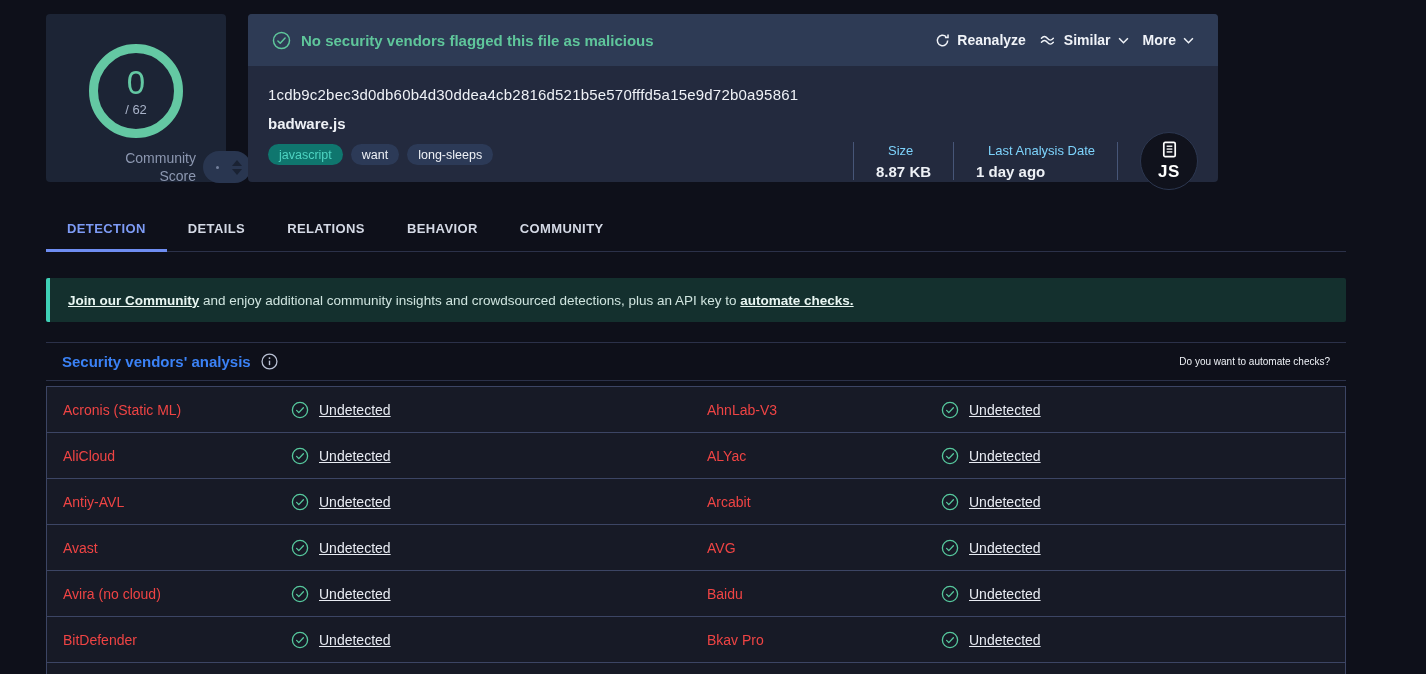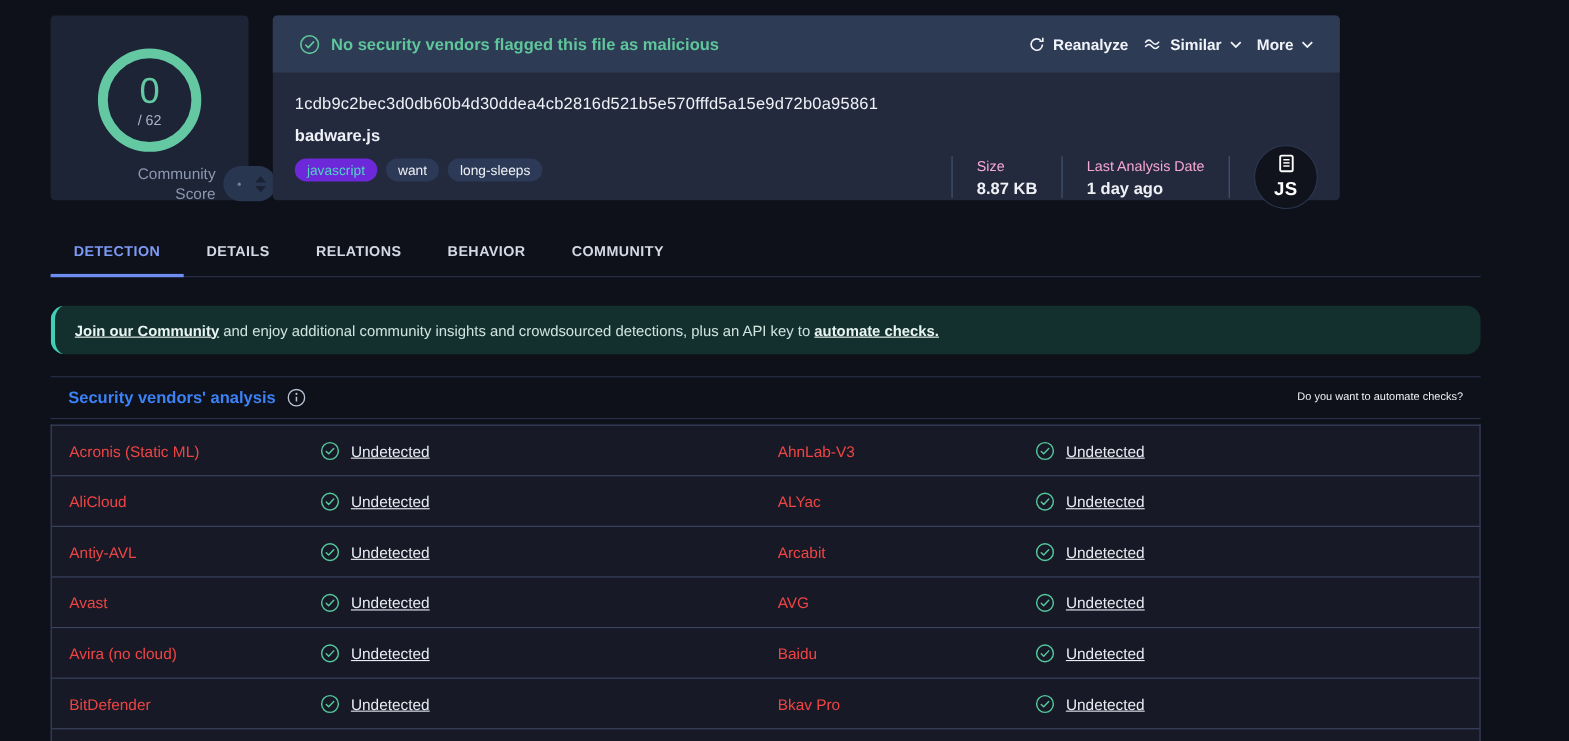--- a/index.html
+++ b/index.html
@@ -34,40 +34,40 @@
   }
   .verdict-left { display:flex; align-items:center; gap:10px; color:#5fc69b; font-weight:bold; font-size:15px; }
   .banner-actions { margin-left:auto; display:flex; align-items:center; gap:14px; }
   .action-btn { display:flex; align-items:center; gap:7px; color:#f0f3f8; font-size:14px; font-weight:bold; cursor:pointer; }
   .action-btn svg { display:block; }
   .file-details { position:relative; padding:20px 0 0 20px; }
   .file-hash { font-size:15px; color:#eef1f6; letter-spacing:.2px; cursor:pointer; }
   .file-name { font-size:15px; font-weight:bold; color:#eef1f6; margin-top:12px; }
   .tag-row { display:flex; gap:8px; margin-top:12px; }
   .tag { height:21px; display:flex; align-items:center; padding:0 11px; border-radius:11px; font-size:12.5px; background:#2c3a57; color:#eef1f6; cursor:pointer; }
-  .tag.tag-type { background:#6d28d9; color:#4ed4c2; }
+  .tag.tag-type { background:#0f766e; color:#4ed4c2; }
   .file-info { position:absolute; right:20px; top:66px; display:flex; align-items:center; }
   .v-div { width:1px; height:38px; background:#475678; margin:0 0 0 0; }
   .info-block { padding:0 22px; }
-  .info-label { font-size:13px; color:#f9a8d4; }
+  .info-label { font-size:13px; color:#7dd3fc;margin-left:12px; }
   .info-value { font-size:15px; font-weight:bold; color:#eef1f6; margin-top:5px; }
   .type-badge {
     width:58px; height:58px; border-radius:50%; background:#10121c; border:1px solid #2c3750;
     margin-left:22px; display:flex; flex-direction:column; align-items:center; justify-content:center;
   }
   .type-badge .badge-label { color:#ffffff; font-size:17px; font-weight:bold; letter-spacing:.5px; margin-top:-2px; }
   
   .tabs { position:absolute; left:46px; top:212px; width:1300px; display:flex; border-bottom:1px solid #2b3149; }
   .tab { position:relative; padding:9px 21px 15px; font-size:13px; font-weight:bold; letter-spacing:.4px; color:#d4d9e5; cursor:pointer; }
   .tab.active { color:#7d9bf5; }
   .tab.active::after { content:""; position:absolute; left:0; right:0; bottom:-1px; height:3px; background:#6e8df2; }
   
   .community-banner {
     position:absolute; left:46px; top:278px; width:1300px; height:44px;
-    background:#14302e; border-left:4px solid #3fd0b6; border-radius:13px;
+    background:#14302e; border-left:4px solid #3fd0b6; border-radius:2px;
     display:flex; align-items:center; padding:0 18px; font-size:13.5px; color:#cfe4df;
   }
   .community-banner a { color:#e9f6f2; font-weight:bold; text-decoration:underline; cursor:pointer; }
   
   .rule { position:absolute; left:46px; width:1300px; height:1px; background:#2b3149; }
   .rule-a { top:342px; } .rule-b { top:380px; }
   .analysis-header { position:absolute; left:46px; top:343px; width:1300px; height:37px; display:flex; align-items:center; padding:0 16px; }
   .analysis-title { font-size:15px; font-weight:bold; color:#3b82f6; }
   .info-icon { margin-left:10px; display:flex; cursor:pointer; }
   .automate-prompt { margin-left:auto; font-size:10px; color:#eef1f6; }

